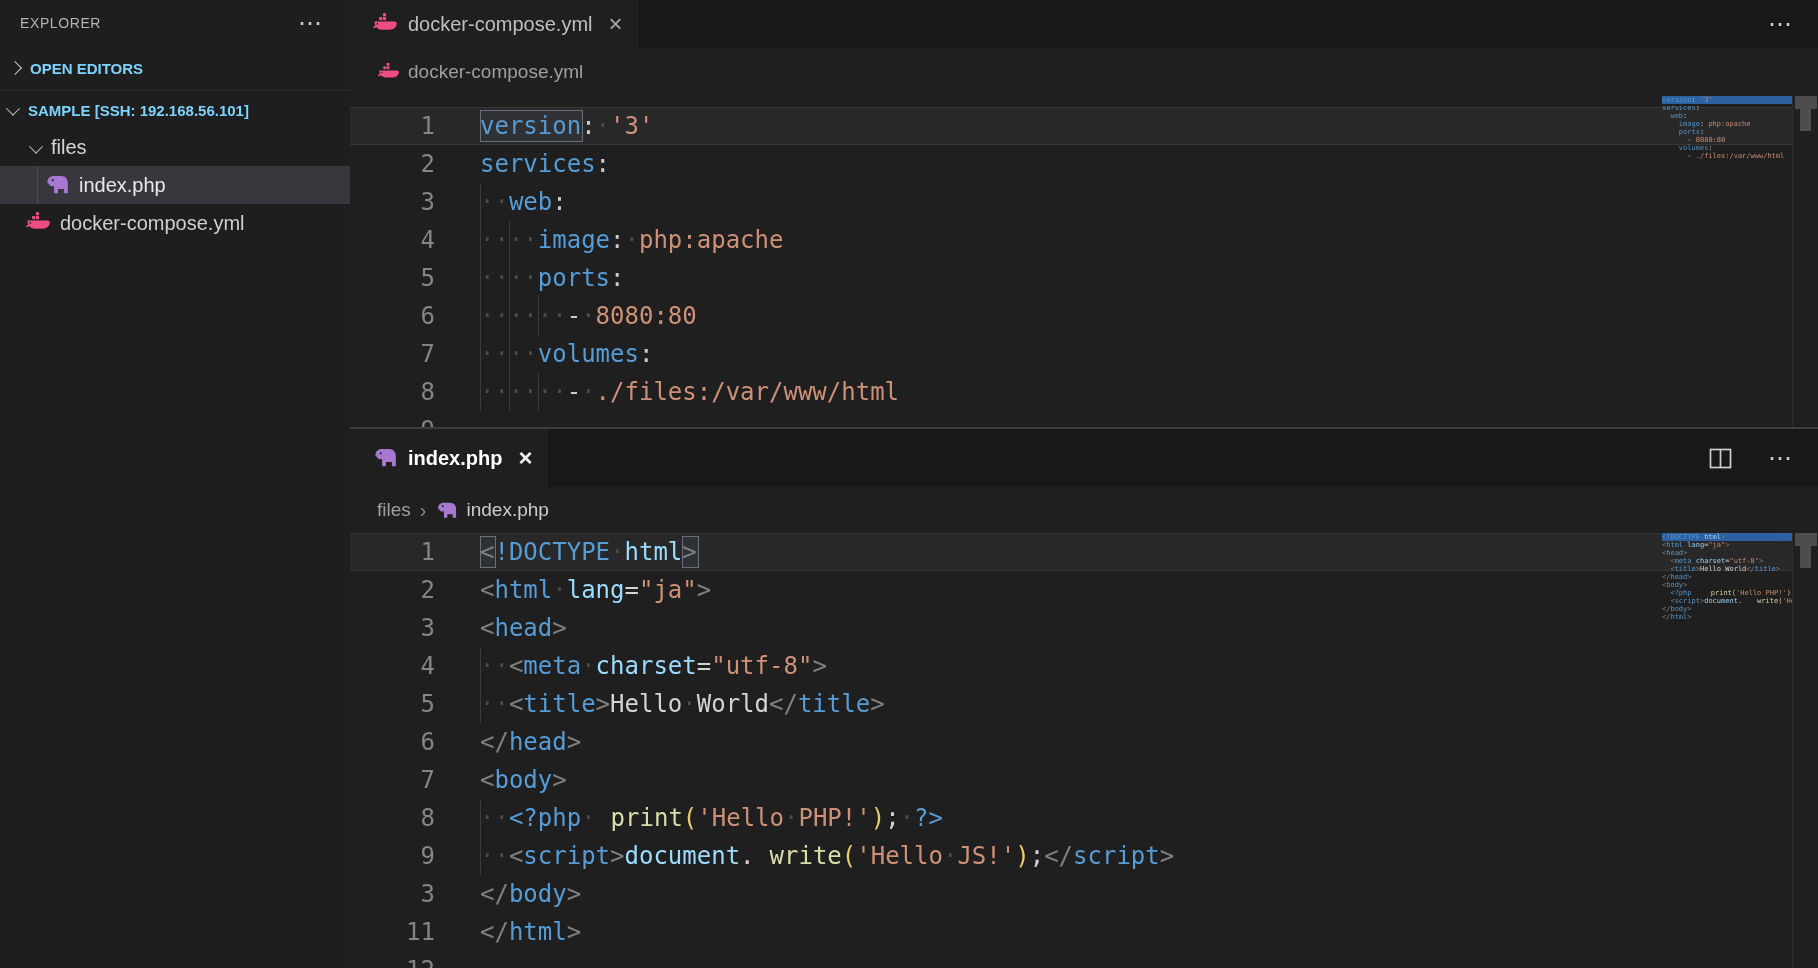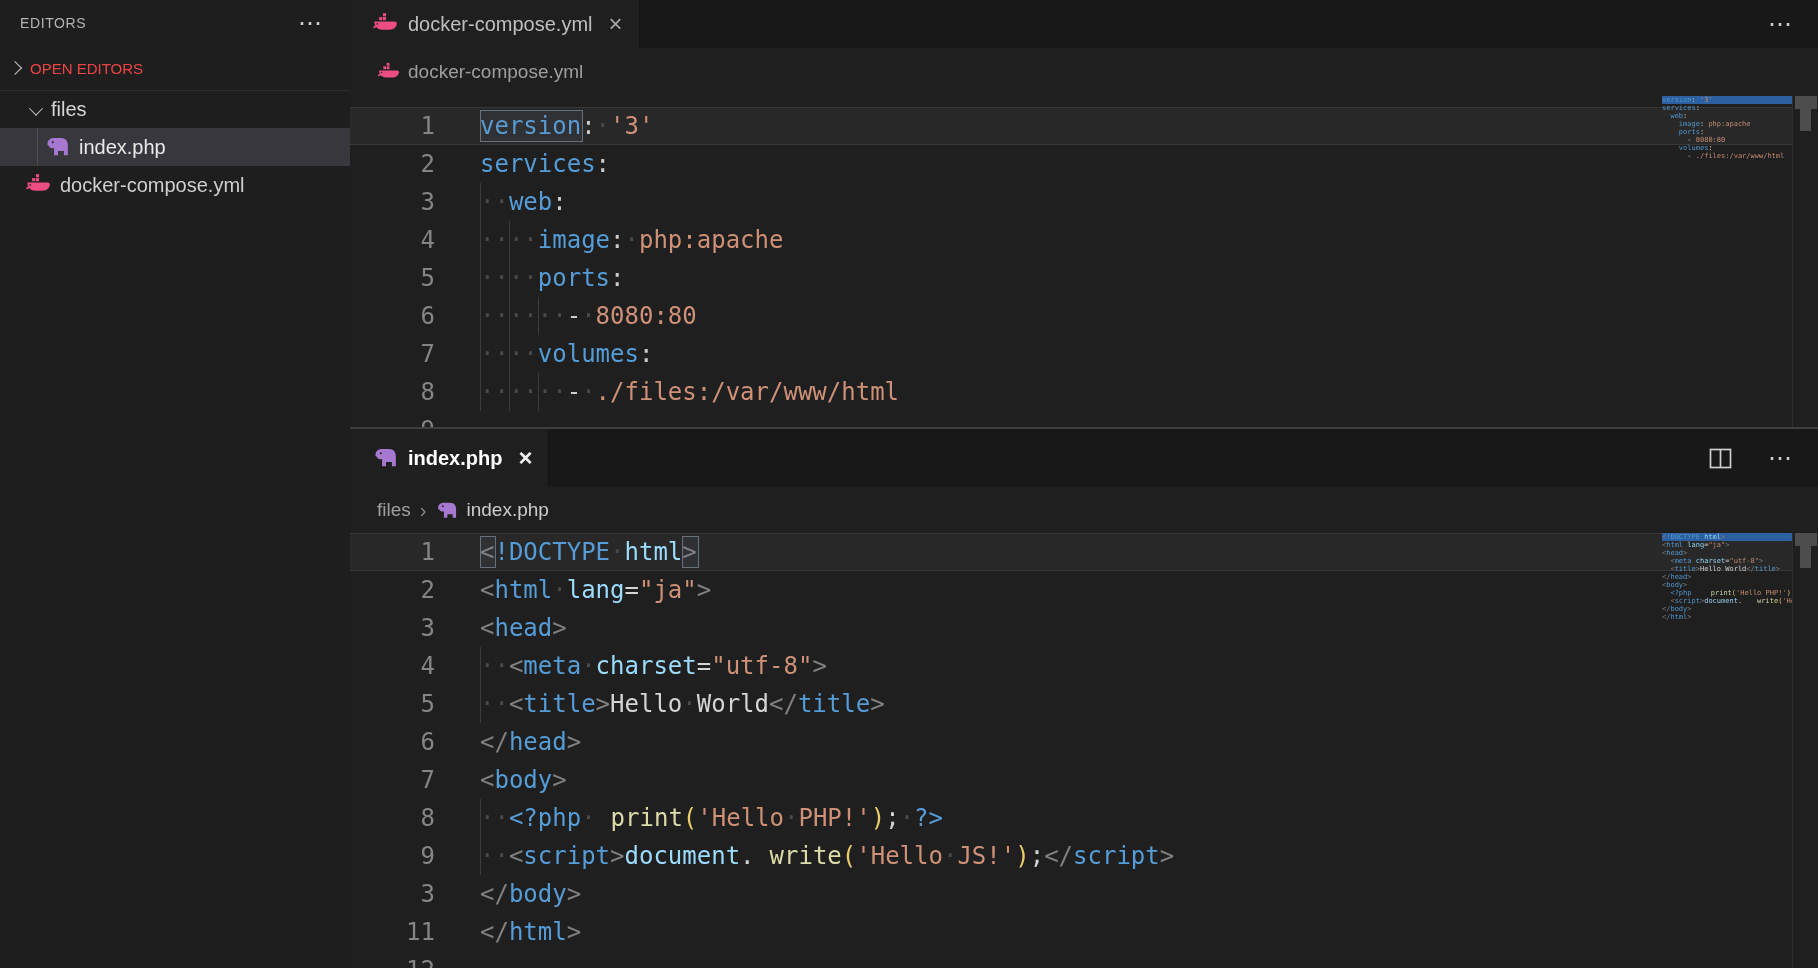--- a/index.html
+++ b/index.html
@@ -8,21 +8,21 @@
 
   
   .sidebar{position:absolute;left:0;top:0;width:350px;height:968px;background:#1e1e1e;z-index:2;}
   .sb-header{height:46px;display:flex;align-items:center;justify-content:space-between;
              padding:0 26px 0 20px;}
   .sb-title{font-size:14px;letter-spacing:.6px;color:#b4b4b4;}
   .more-dots{font-size:24px;color:#d0d0d0;line-height:1;cursor:pointer;letter-spacing:2px;}
   .sb-row{display:flex;align-items:center;position:relative;cursor:pointer;}
   .row-oe{height:44px;padding-left:10px;border-bottom:1px solid #2e2e2e;}
   .row-oe .sb-sec{margin-left:10px;}
-  .sb-sec{font-size:15px;font-weight:normal;color:#ef4444;}
+  .sb-sec{font-size:15px;font-weight:bold;color:#7dd3fc;}
   .row-ws{height:38px;padding-left:8px;}
   .row-ws .sb-sec{margin-left:10px;font-size:15px;white-space:nowrap;}
   .row-files{height:37px;padding-left:31px;font-size:20px;color:#d6d6d6;}
   .row-files .tree-label{margin-left:10px;}
   .row-file{height:38px;font-size:20px;color:#cfcfcf;}
   .row-index{padding-left:44px;background:#37373d;color:#e9e9e9;}
   .row-docker{padding-left:25px;}
   .tree-label{margin-left:9px;white-space:nowrap;}
   .tree-guide{position:absolute;left:37px;top:0;bottom:0;width:1px;background:#4d4d4d;}
   .chev{width:9px;height:9px;border-right:1.7px solid #c6c6c6;border-bottom:1.7px solid #c6c6c6;
@@ -104,29 +104,33 @@
       <path d="M3.2 9.2 C3.2 5.6 6.2 3.8 9.4 3.8 L15.8 3.8 C19.9 3.8 22 6.8 22 10.3 L22 19.5 L18.4 19.5 L18.4 15.8 L12.9 15.8 L12.9 19.5 L9.3 19.5 L9.3 12.9 C7.1 13.5 5.4 13 4.8 11.6 C4.4 10.5 3.9 10.3 3.2 10.1 Z"></path>
       <circle cx="8.1" cy="7.6" r="0.95" fill="#1f1f1f"></circle>
     </g>
   </defs>
 </svg>
 
 <div id="window">
 
   <div class="sidebar">
     <div class="sb-header">
-      <span class="sb-title">EDITORS</span>
+      <span class="sb-title">EXPLORER</span>
       <span class="more-dots">⋯</span>
     </div>
 
     <div class="sb-row row-oe">
       <span class="chev chev-right"></span>
       <span class="sb-sec">OPEN EDITORS</span>
     </div>
 
+    <div class="sb-row row-ws">
+      <span class="chev chev-down"></span>
+      <span class="sb-sec">SAMPLE [SSH: 192.168.56.101]</span>
+    </div>
 
     <div class="sb-row row-files">
       <span class="chev chev-down"></span>
       <span class="tree-label">files</span>
     </div>
 
     <div class="sb-row row-file row-index">
       <span class="tree-guide"></span>
       <span class="ficon">
         <svg viewBox="0 0 24 24" fill="#a678cf">

